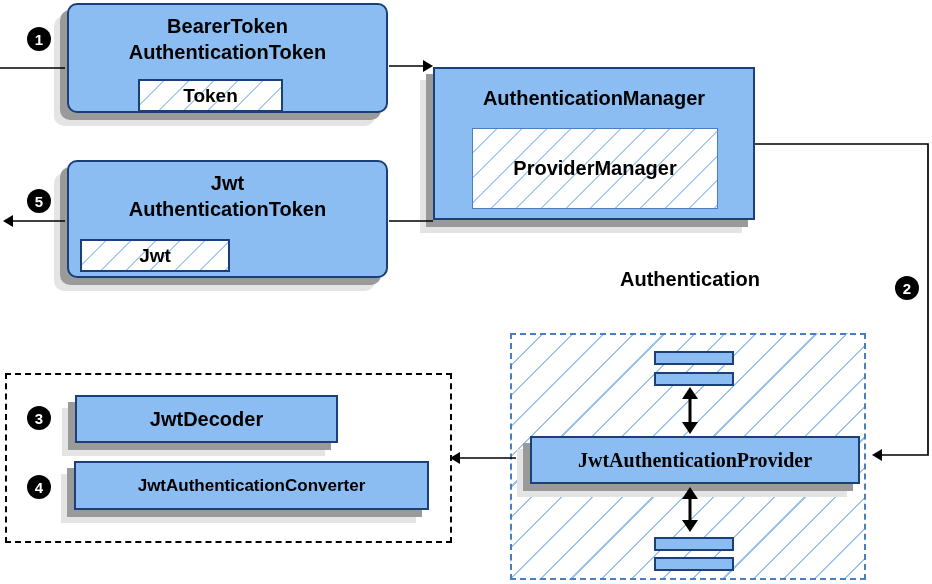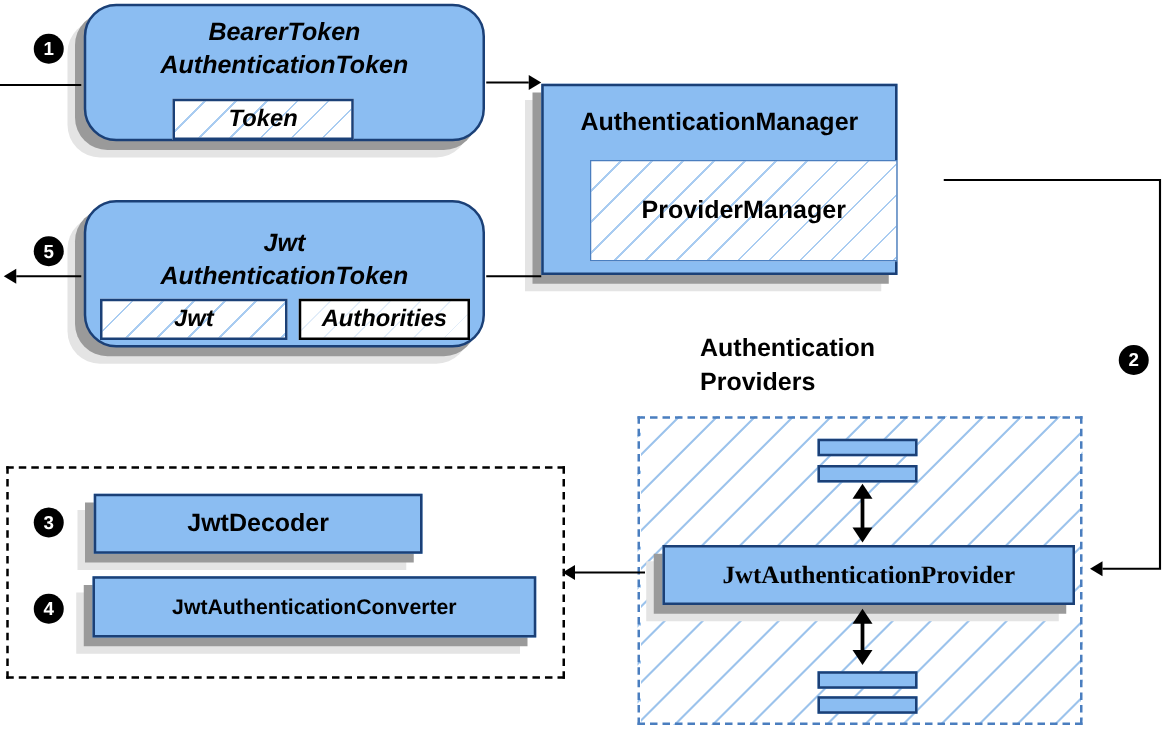--- a/index.html
+++ b/index.html
@@ -7,21 +7,21 @@
     position:relative;width:932px;height:584px;overflow:hidden;background:#ffffff;
     font-family:"Liberation Sans",sans-serif;font-weight:bold;color:#000;
   }
   .abs{position:absolute;box-sizing:border-box;}
   
   .node{
     background:#8BBDF2;border:2px solid #1B4077;z-index:2;
     box-shadow:-7px 7px 0 0 #9a9a9a,-13px 13px 0 0 #e4e4e4;
     display:flex;align-items:center;justify-content:center;text-align:center;
   }
-  .rounded{border-radius:26px;font-style:italic;}
+  .rounded{border-radius:10px;}
   .node-title{font-size:20px;line-height:26px;}
   
   .chip{
     background-color:#fff;border:2px solid #1B4077;z-index:3;
     display:flex;align-items:center;justify-content:center;
     font-size:19px;
     background-image:repeating-linear-gradient(135deg,transparent 0px,transparent 16px,#a9ccf1 16px,#a9ccf1 17.5px);
   }
   .chip.black-border{border-color:#000;
     background-image:repeating-linear-gradient(135deg,transparent 0px,transparent 16px,#e2edf9 16px,#e2edf9 17px);}
@@ -30,50 +30,48 @@
   .dash-blue{
     border:2px dashed #4A7EBF;background-color:#fff;z-index:1;
     background-image:repeating-linear-gradient(135deg,transparent 0px,transparent 20px,#9cc3ec 20px,#9cc3ec 21.5px);
   }
   .dash-black{border:2px dashed #000;background:transparent;z-index:1;}
   .bar{background:#8BBDF2;border:2px solid #1B4077;z-index:3;}
   .badge{
     width:24px;height:24px;border-radius:50%;background:#000;color:#fff;z-index:6;
     display:flex;align-items:center;justify-content:center;font-size:15px;
   }
-  .lbl{font-size:20px;line-height:27px;text-align:left;z-index:2;}
+  .lbl{font-size:20px;line-height:27px;text-align:center;z-index:2;}
   .col{flex-direction:column;justify-content:flex-start;}
   svg.overlay{position:absolute;left:0;top:0;z-index:5;pointer-events:none;}
 </style>
 </head>
 <body>
 
 <div id="stage">
 
   <div class="abs node rounded col" style="left:67px;top:3px;width:321px;height:110px;padding-top:8px;">
     <div class="node-title">BearerToken</div>
     <div class="node-title">AuthenticationToken</div>
     <div class="abs chip" style="left:69px;top:74px;width:145px;height:33px;">Token</div>
   </div>
 
-  <div class="abs node rounded col" style="left:67px;top:160px;width:321px;height:118px;padding-top:20px;">
+  <div class="abs node rounded col" style="left:67px;top:160px;width:321px;height:118px;padding-top:8px;">
     <div class="node-title">Jwt</div>
     <div class="node-title">AuthenticationToken</div>
     <div class="abs chip" style="left:11px;top:77px;width:150px;height:33px;">Jwt</div>
-    <div class="abs chip black-border" style="left:170px;top:77px;width:137px;height:33px;">Authorities</div>
   </div>
 
-  <div class="abs node col" style="left:433px;top:67px;width:285px;height:153px;padding-top:16px;">
+  <div class="abs node col" style="left:433px;top:67px;width:322px;height:153px;padding-top:16px;">
     <div class="node-title">AuthenticationManager</div>
     <div class="abs chip thin" style="left:37px;top:59px;width:246px;height:81px;font-size:20px;">ProviderManager</div>
   </div>
 
   <div class="abs lbl" style="left:560px;top:266px;width:260px;">
     <div>Authentication</div>
-    <div>Providers</div>
   </div>
 
   <div class="abs dash-blue" style="left:510px;top:333px;width:356px;height:247px;">
     <div class="abs bar" style="left:142px;top:16px;width:80px;height:14px;"></div>
     <div class="abs bar" style="left:142px;top:37px;width:80px;height:14px;"></div>
     <div class="abs node" style="left:18px;top:101px;width:330px;height:48px;font-size:20px;font-family:Liberation Serif, serif;">JwtAuthenticationProvider</div>
     <div class="abs bar" style="left:142px;top:202px;width:80px;height:14px;"></div>
     <div class="abs bar" style="left:142px;top:222px;width:80px;height:14px;"></div>
   </div>
 

